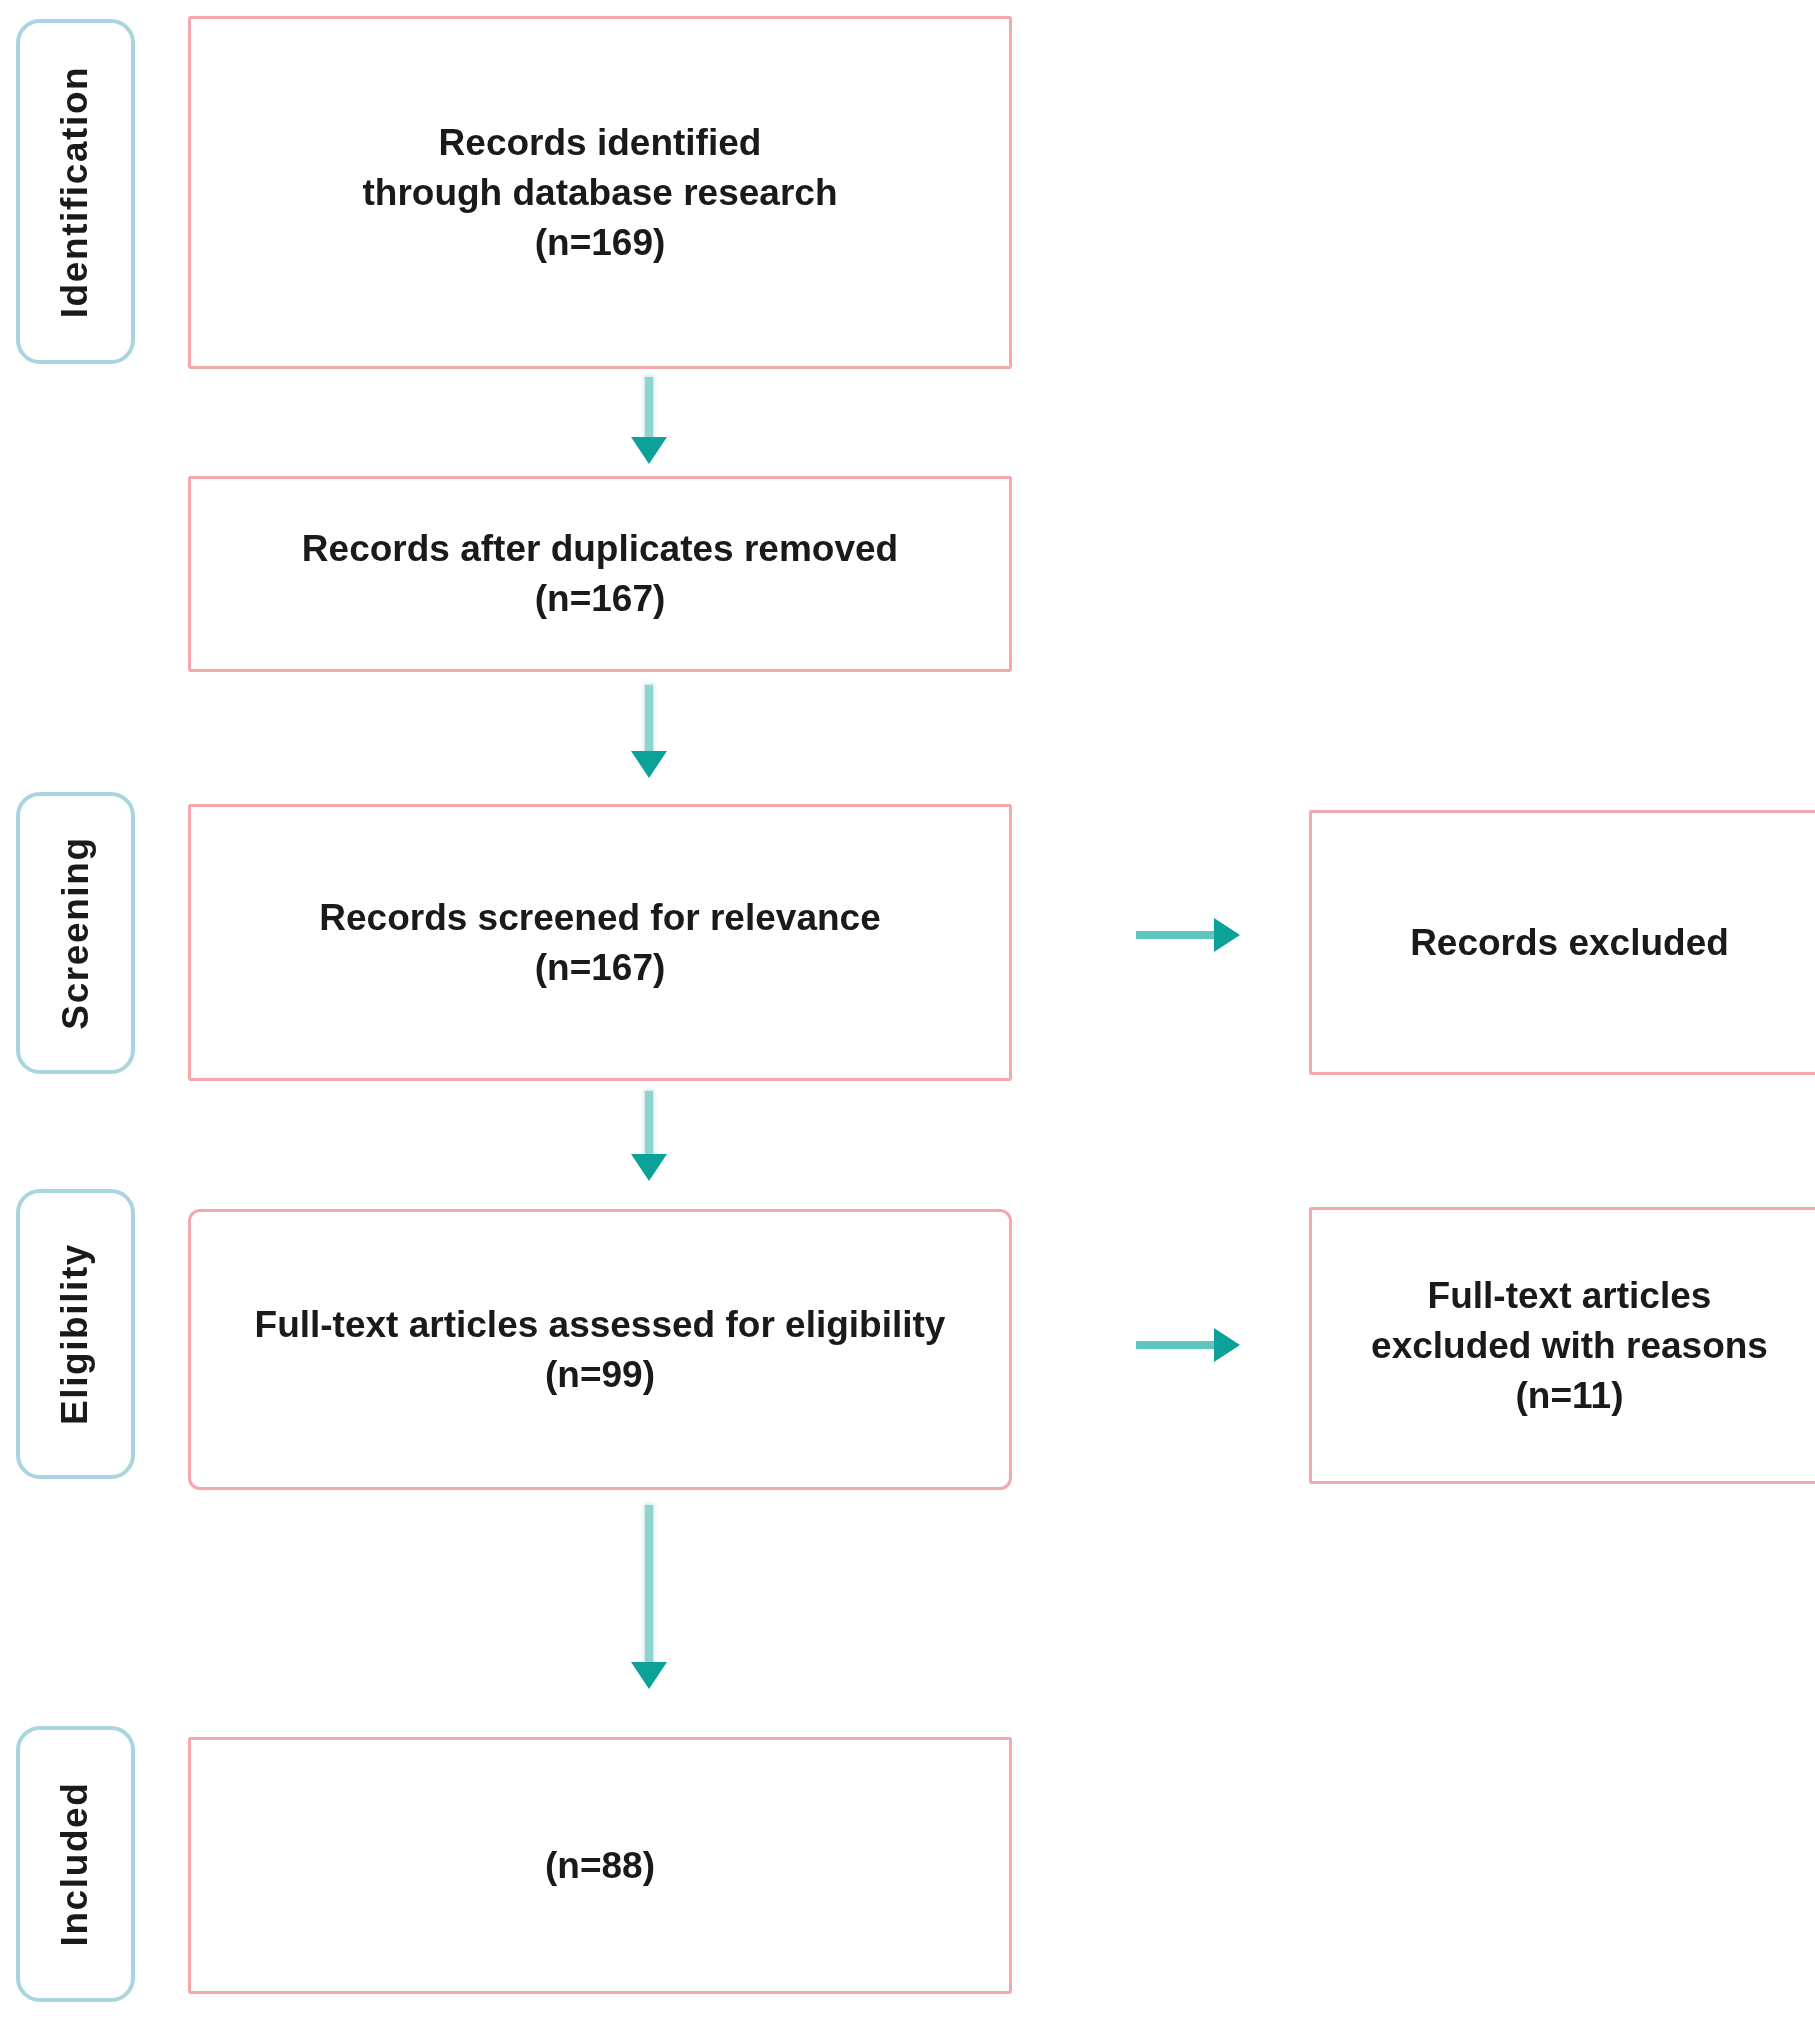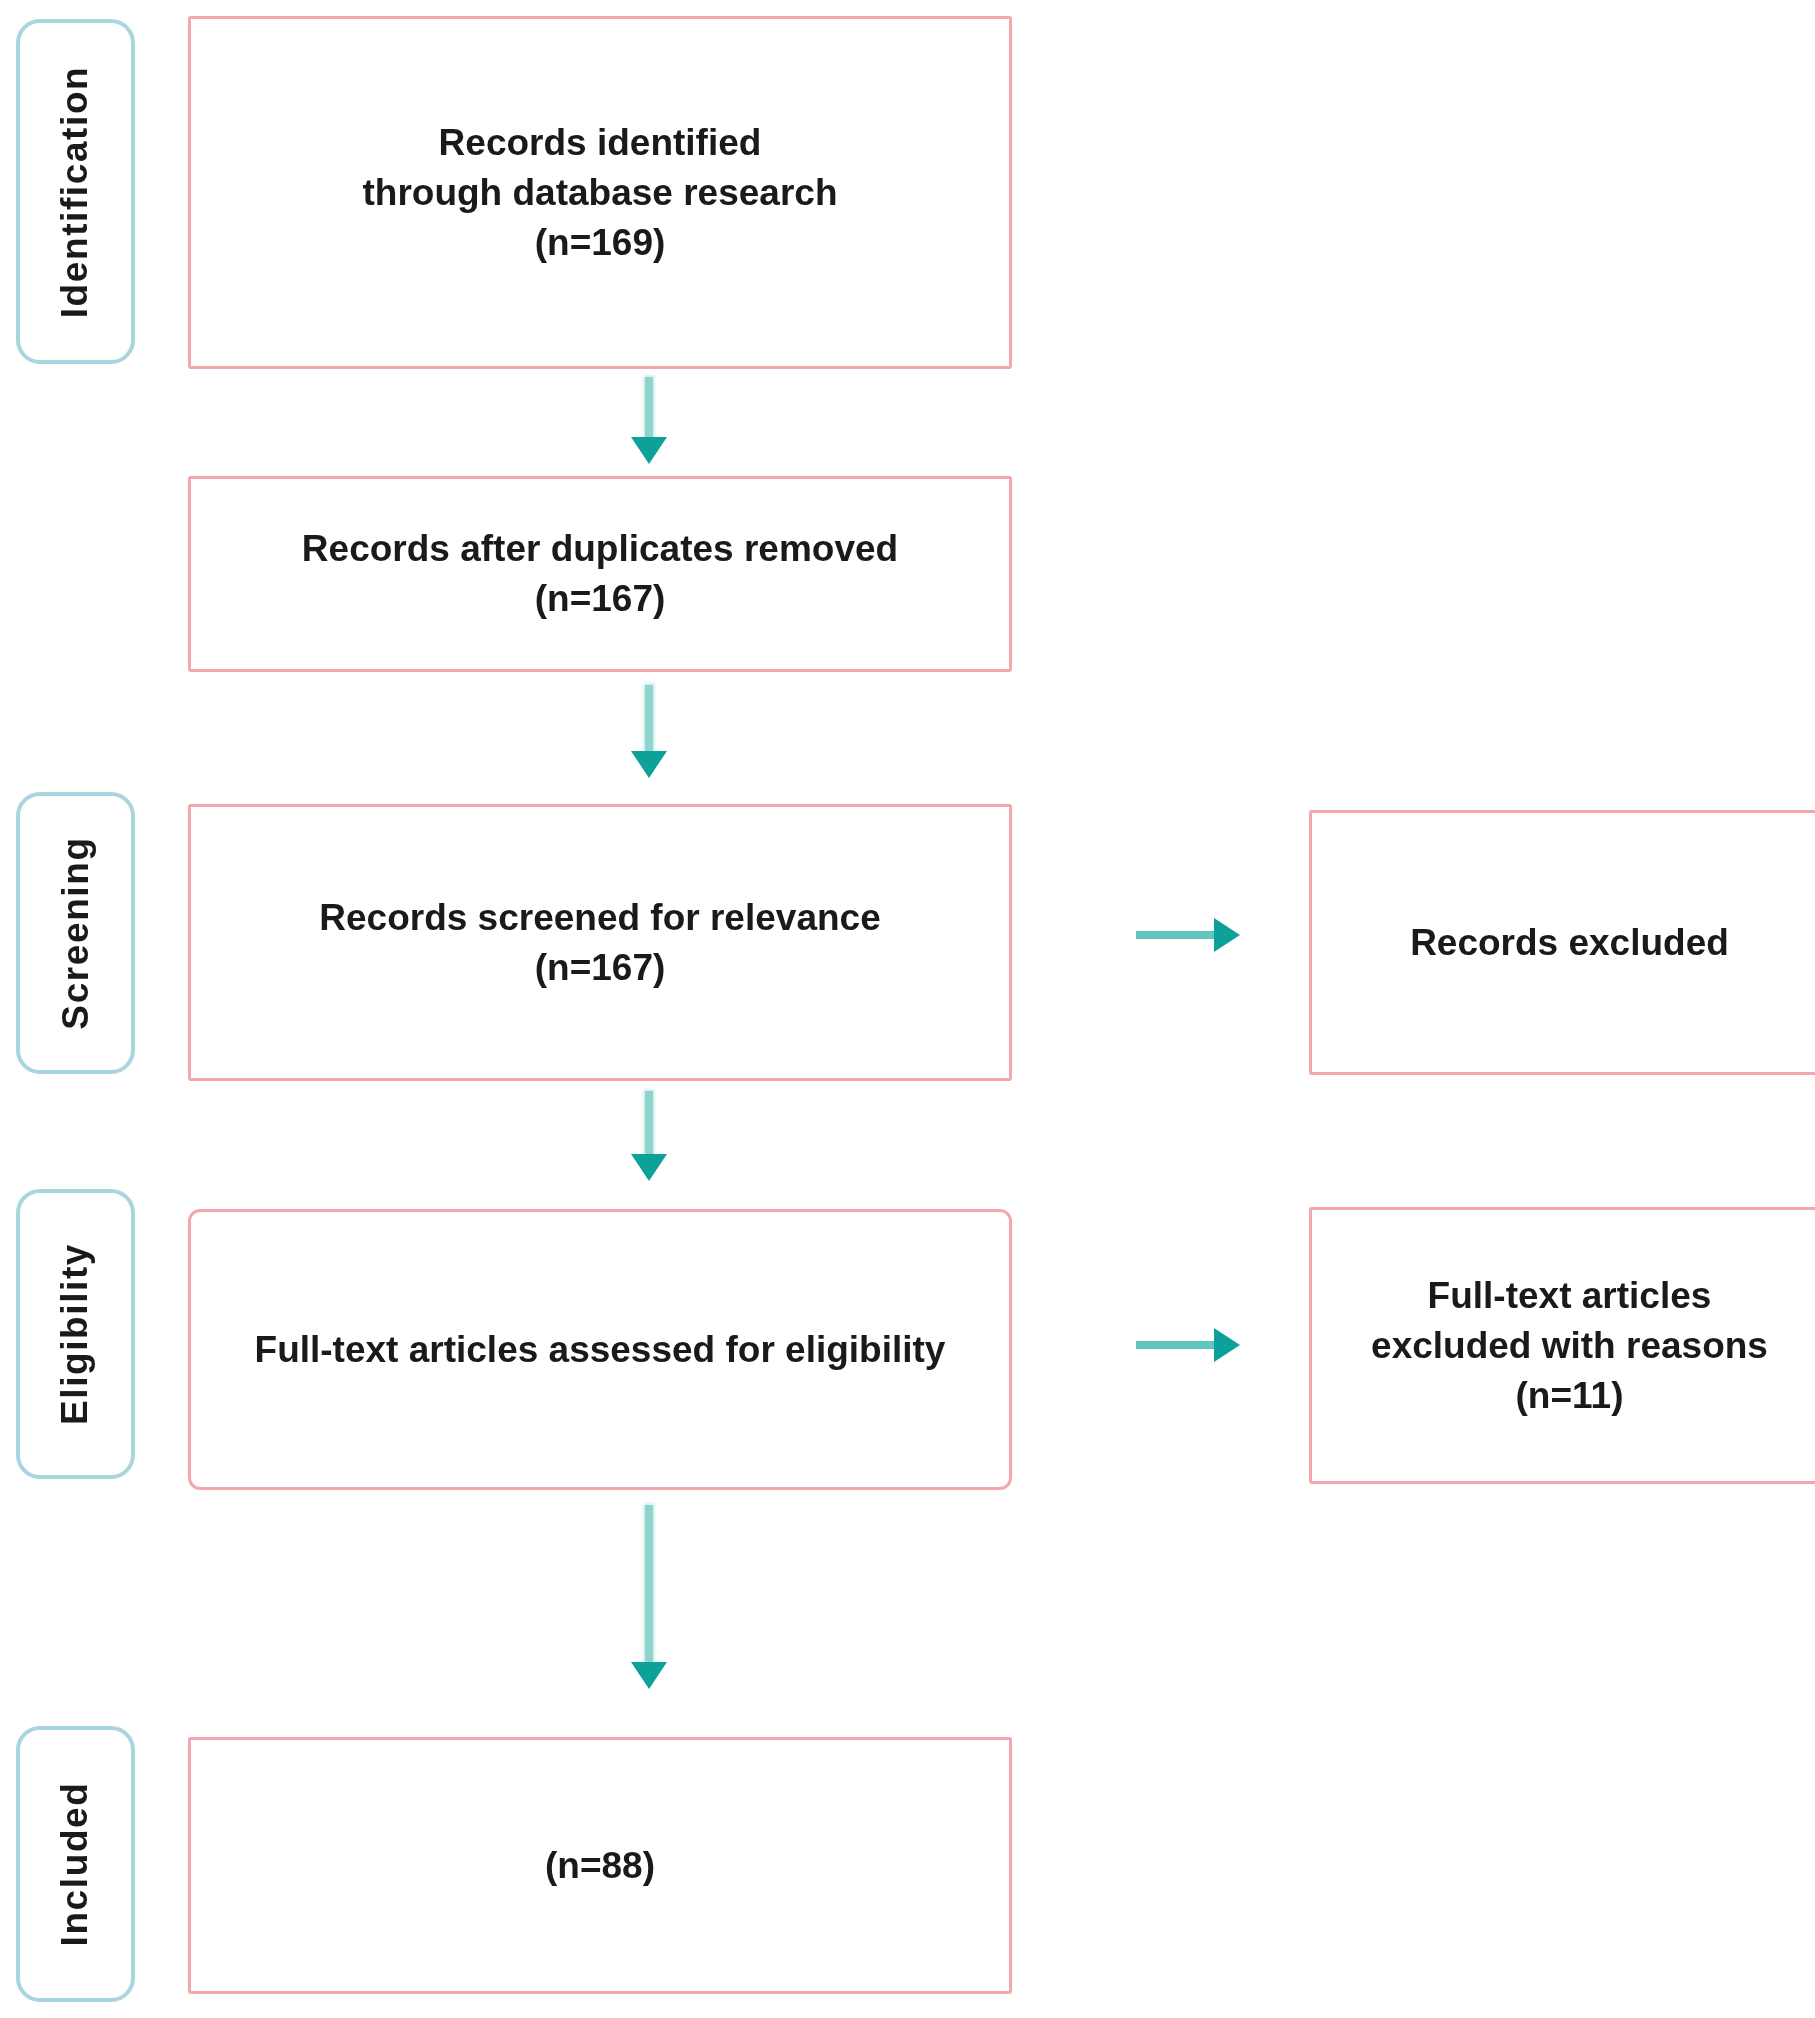--- a/index.html
+++ b/index.html
@@ -149,20 +149,21 @@
     <div class="line">(n=167)</div>
   </div>
 
   <div class="fbox main-box" id="box-2">
     <div class="line">Records screened for relevance</div>
     <div class="line">(n=167)</div>
   </div>
 
   <div class="fbox main-box" id="box-3">
     <div class="line">Full-text articles assessed for eligibility</div>
+    <div class="line">(n=99)</div>
   </div>
 
   <div class="fbox main-box" id="box-4">
     <div class="line">(n=88)</div>
   </div>
 
   <div class="fbox side-box" id="sbox-0">
     <div class="line">Records excluded</div>
   </div>
 

